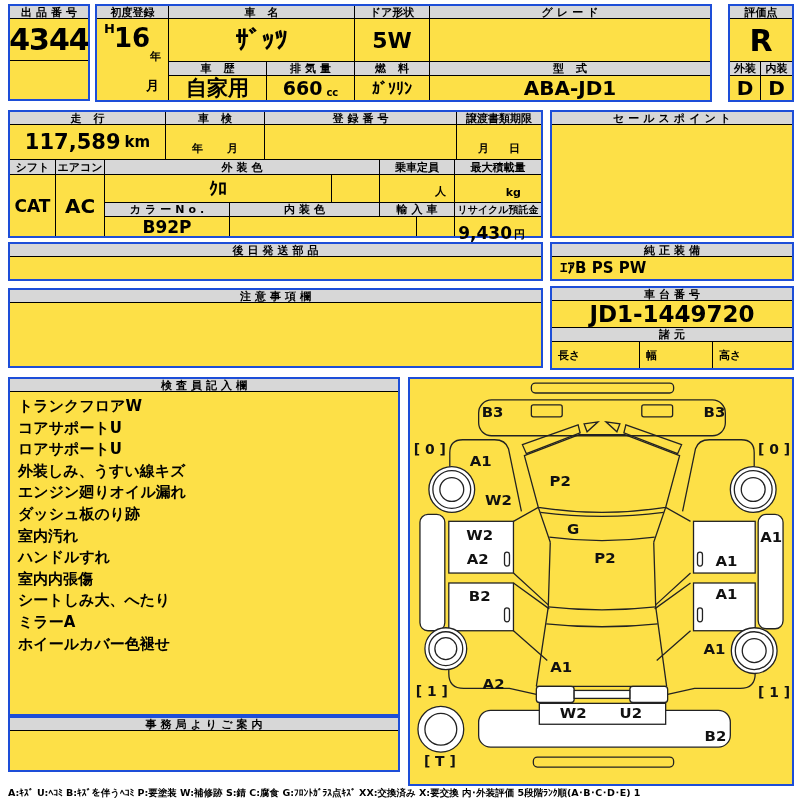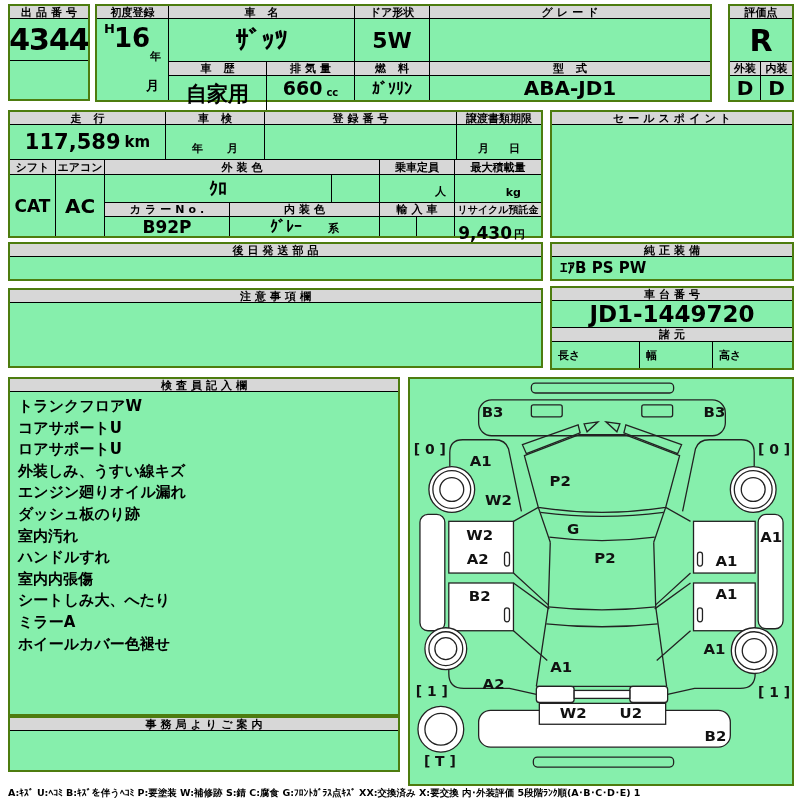--- a/index.html
+++ b/index.html
@@ -1,17 +1,17 @@
 <!DOCTYPE html>
 <html><head>
 <meta charset="utf-8">
 <style>
   html,body{margin:0;padding:0;background:#fff;}
   body{width:800px;height:800px;position:relative;font-family:"DejaVu Sans","Liberation Sans",sans-serif;color:#000;}
-  .box{position:absolute;border:2px solid #4d7c0f;background:#86efac;box-sizing:border-box;}
+  .box{position:absolute;border:2px solid #1d4ed8;background:#fde047;box-sizing:border-box;}
   .cell{position:absolute;box-sizing:border-box;overflow:hidden;}
   .gray{background:#d7d7d7;}
   .hd{font-size:11px;font-weight:700;display:flex;align-items:center;justify-content:center;letter-spacing:4px;text-indent:4px;white-space:nowrap;}
   .hd.t0{letter-spacing:0;text-indent:0;}
   .hd.sm{font-size:10px;}
   .br{border-right:1.5px solid #000;}
   .bb{border-bottom:1.5px solid #000;}
   .val{display:flex;align-items:center;justify-content:center;font-weight:700;white-space:nowrap;}
   .unit{font-weight:700;}
   .low{align-items:flex-end;padding-bottom:3px;}
@@ -43,21 +43,21 @@
   </div>
   <div class="cell val br bb" style="left:72px;top:13px;width:186px;height:43px;font-size:26px">ｻﾞｯﾂ</div>
   <div class="cell val br bb" style="left:258px;top:13px;width:75px;height:43px;font-size:22px">5W</div>
   <div class="cell val bb" style="left:333px;top:13px;width:280px;height:43px"></div>
 
   <div class="cell gray hd br bb" style="left:72px;top:56px;width:98px;height:14px">車 歴</div>
   <div class="cell gray hd br bb" style="left:170px;top:56px;width:88px;height:14px">排気量</div>
   <div class="cell gray hd br bb" style="left:258px;top:56px;width:75px;height:14px">燃 料</div>
   <div class="cell gray hd bb" style="left:333px;top:56px;width:280px;height:14px">型 式</div>
 
-  <div class="cell val br" style="left:72px;top:70px;width:98px;height:36px;font-size:21px">自家用</div>
+  <div class="cell val br" style="left:72px;top:70px;width:98px;height:24px;font-size:21px">自家用</div>
   <div class="cell val br" style="left:170px;top:70px;width:88px;height:24px">
     <span style="font-size:19px;font-weight:700">660</span>
     <span class="unit" style="font-size:10px;margin:8px 0 0 4px">cc</span>
   </div>
   <div class="cell val br" style="left:258px;top:70px;width:75px;height:24px;font-size:16px">ｶﾞｿﾘﾝ</div>
   <div class="cell val" style="left:333px;top:70px;width:280px;height:24px;font-size:20px">ABA-JD1</div>
 </div>
 
 <div class="box" style="left:728px;top:4px;width:66px;height:98px">
   <div class="cell gray hd t0 bb" style="left:0;top:0;width:62px;height:13px">評価点</div>
@@ -104,24 +104,20 @@
   <div class="cell val low right bb" style="left:445px;top:63px;width:86px;height:28px;font-size:11px;padding-right:20px">
     <span>kg</span>
   </div>
 
   <div class="cell gray hd br bb" style="left:95px;top:91px;width:125px;height:14px">カラーNo.</div>
   <div class="cell gray hd br bb" style="left:220px;top:91px;width:150px;height:14px">内装色</div>
   <div class="cell gray hd br bb" style="left:370px;top:91px;width:75px;height:14px">輸入車</div>
   <div class="cell gray hd t0 sm bb" style="left:445px;top:91px;width:86px;height:14px">リサイクル預託金</div>
 
   <div class="cell val br" style="left:95px;top:105px;width:125px;height:19px;font-size:17px">B92P</div>
-  <div class="cell val br" style="left:220px;top:105px;width:150px;height:19px">
-    <span style="font-size:16px;font-weight:700">ｸﾞﾚｰ</span>
-    <span style="font-size:11px;font-weight:700;margin:4px 0 0 26px">系</span>
-  </div>
   <div class="cell br" style="left:370px;top:105px;width:37px;height:19px"></div>
   <div class="cell br" style="left:407px;top:105px;width:38px;height:19px"></div>
   <div class="cell val right" style="left:445px;top:105px;width:86px;height:31px;padding-right:16px">
     <span style="font-size:17px;font-weight:700">9,430</span>
     <span style="font-size:11px;font-weight:700;margin:4px 0 0 2px">円</span>
   </div>
 </div>
 
 <div class="box" style="left:550px;top:110px;width:244px;height:128px">
   <div class="cell gray hd bb" style="left:0;top:0;width:240px;height:13px">セールスポイント</div>

